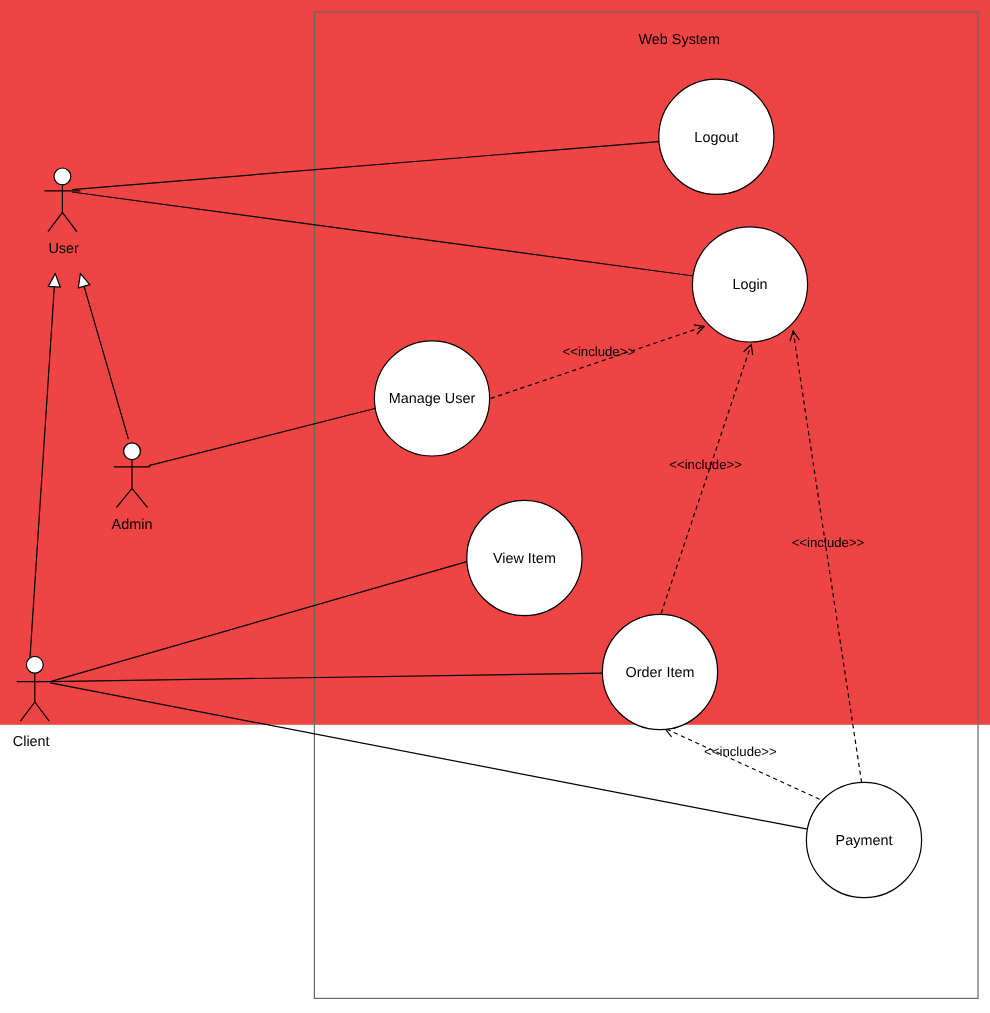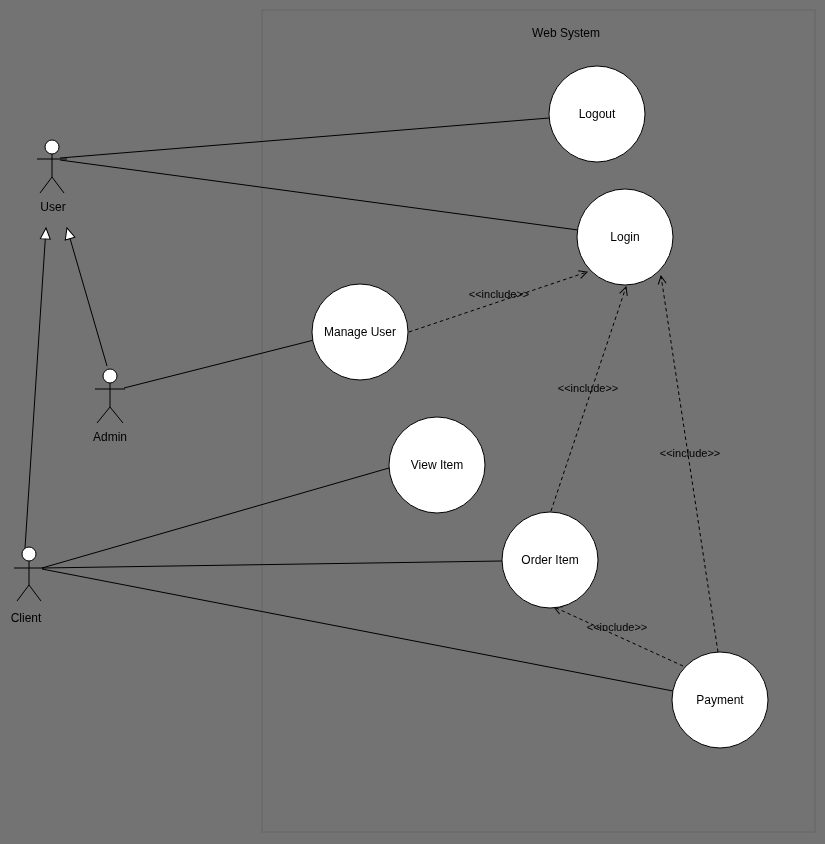--- a/index.html
+++ b/index.html
@@ -6,22 +6,22 @@
     margin: 0;
     padding: 0;
     background: #ffffff;
     width: 825px;
     height: 844px;
     overflow: hidden;
   }
   .canvas {
     position: relative;
     width: 825px;
-    height: 844px;
-    background: #737373;
+    height: 604px;
+    background: #ef4444;
     text-align: center;
   }
   svg text {
     font-family: "Liberation Sans", "DejaVu Sans", sans-serif;
     font-size: 12px;
     fill: #000000;
   }
   svg text.edge-label {
     font-size: 11px;
   }

